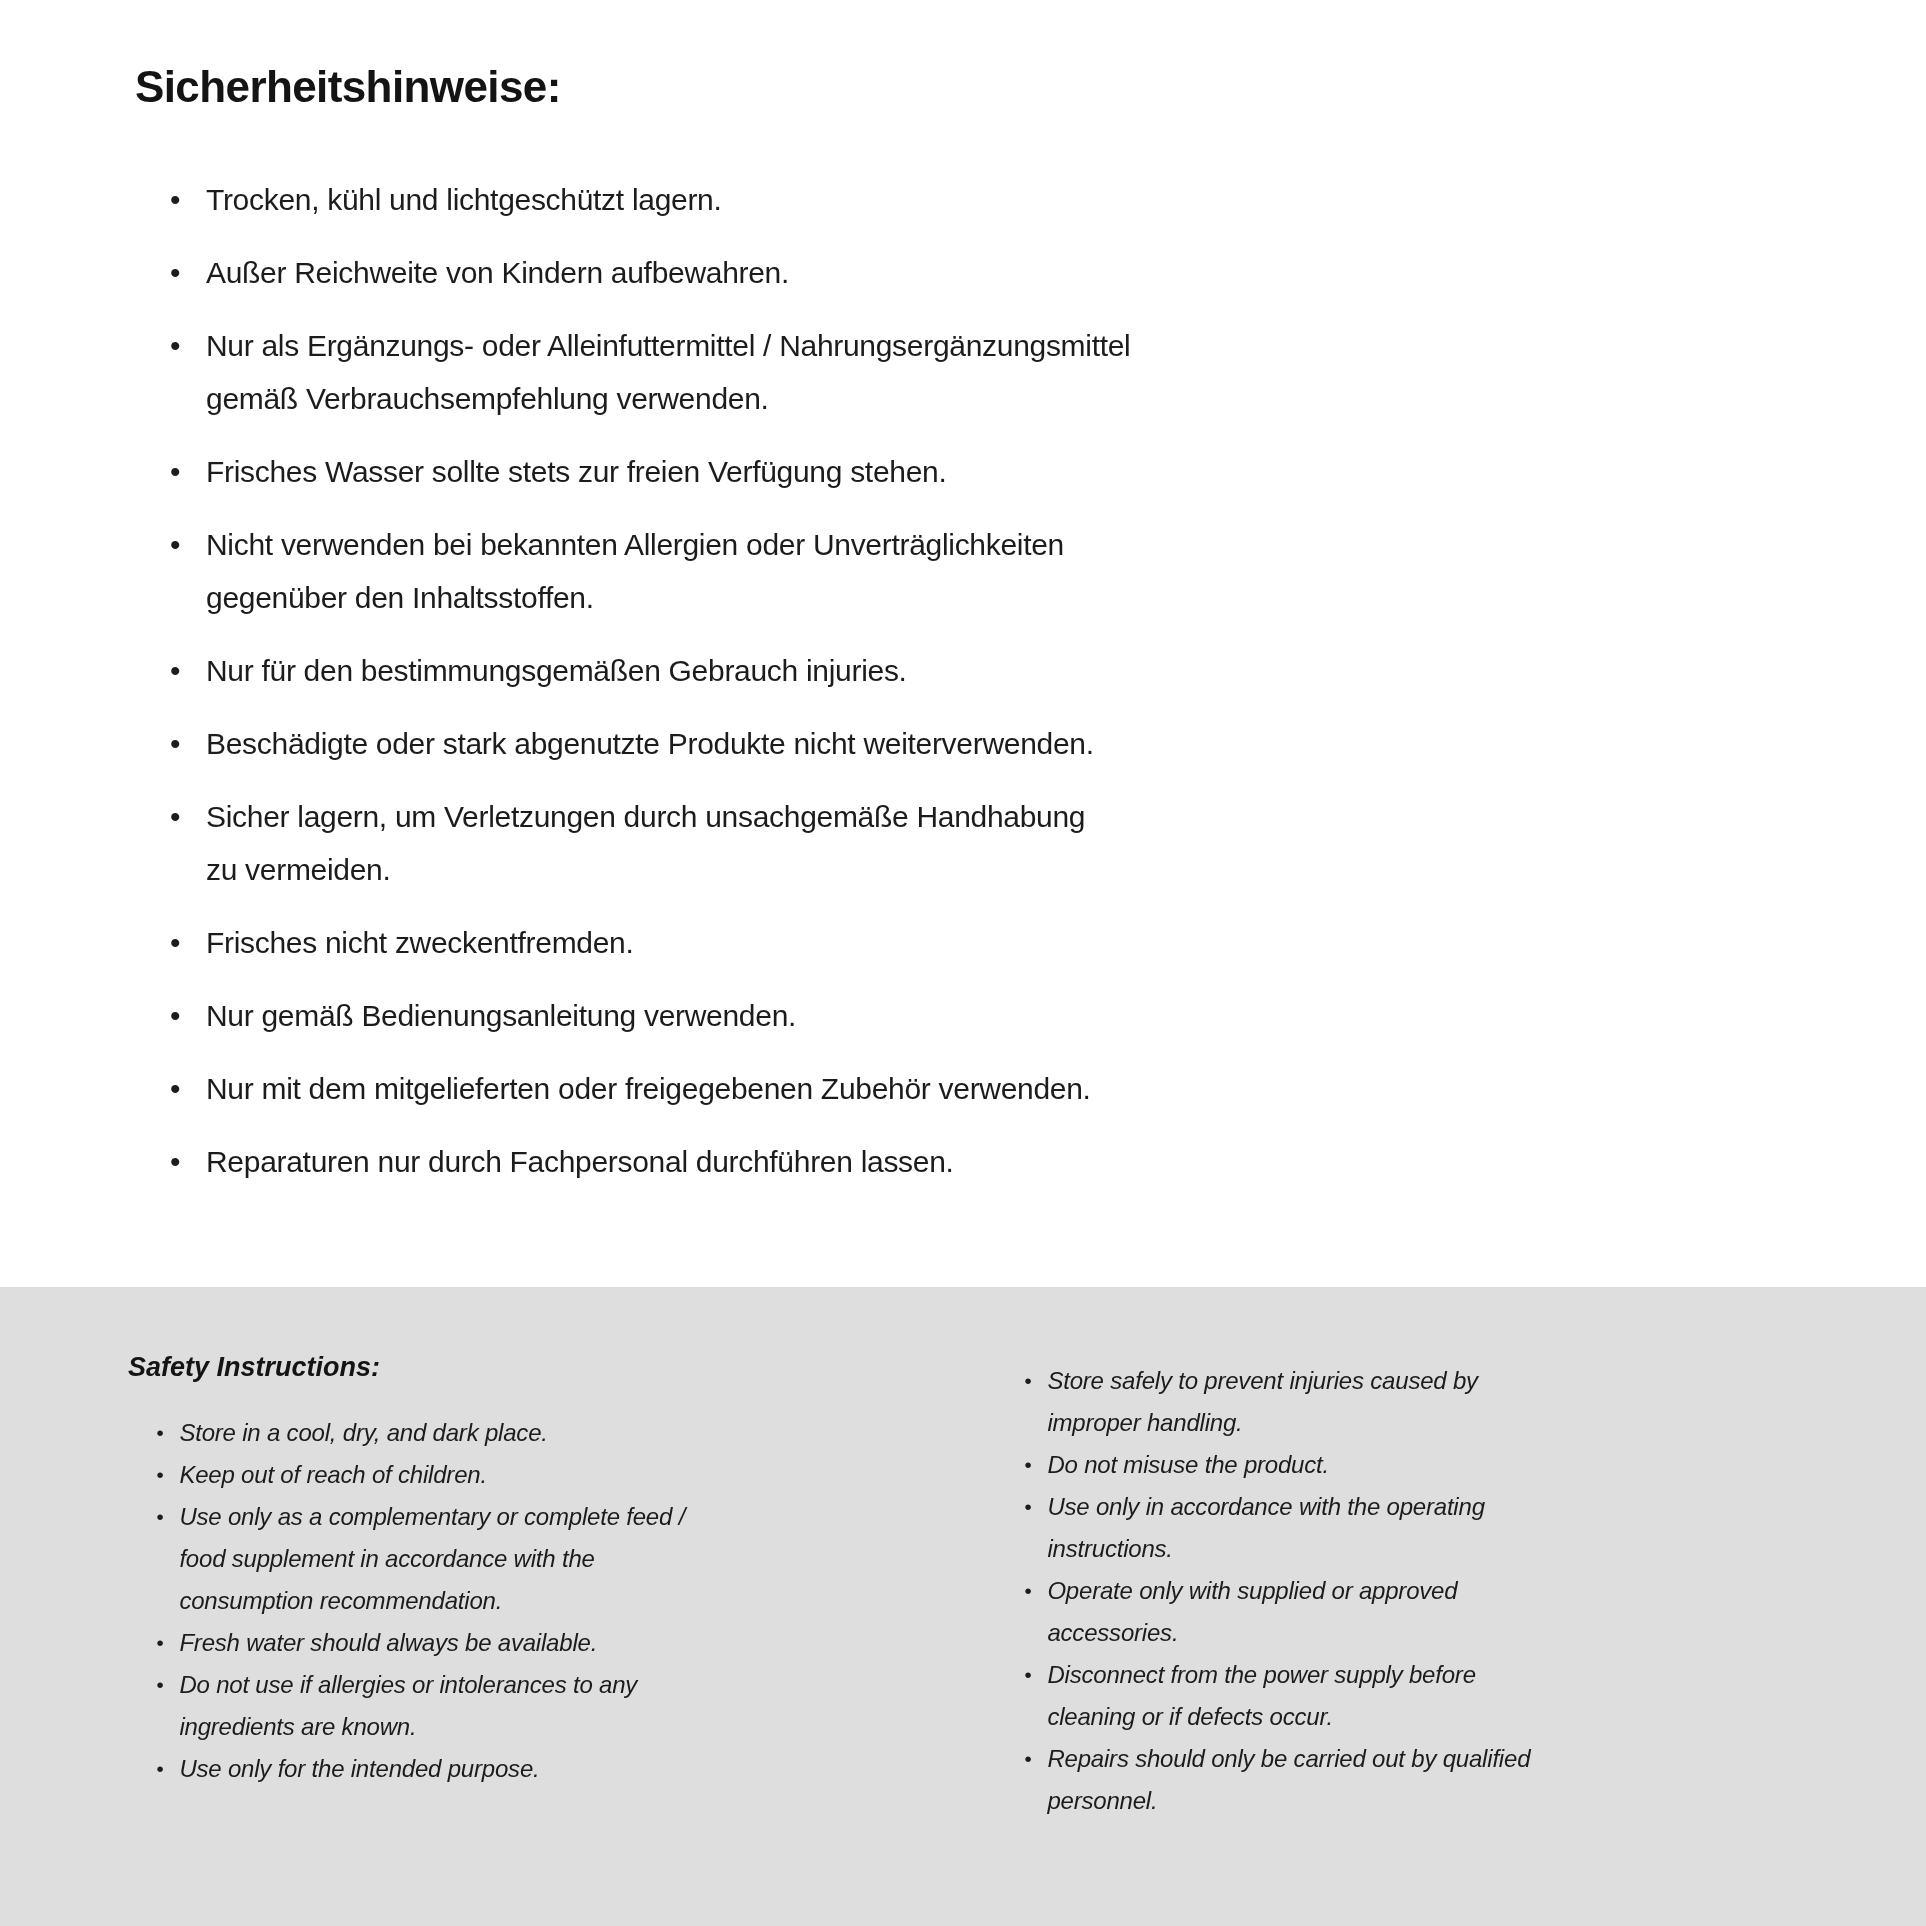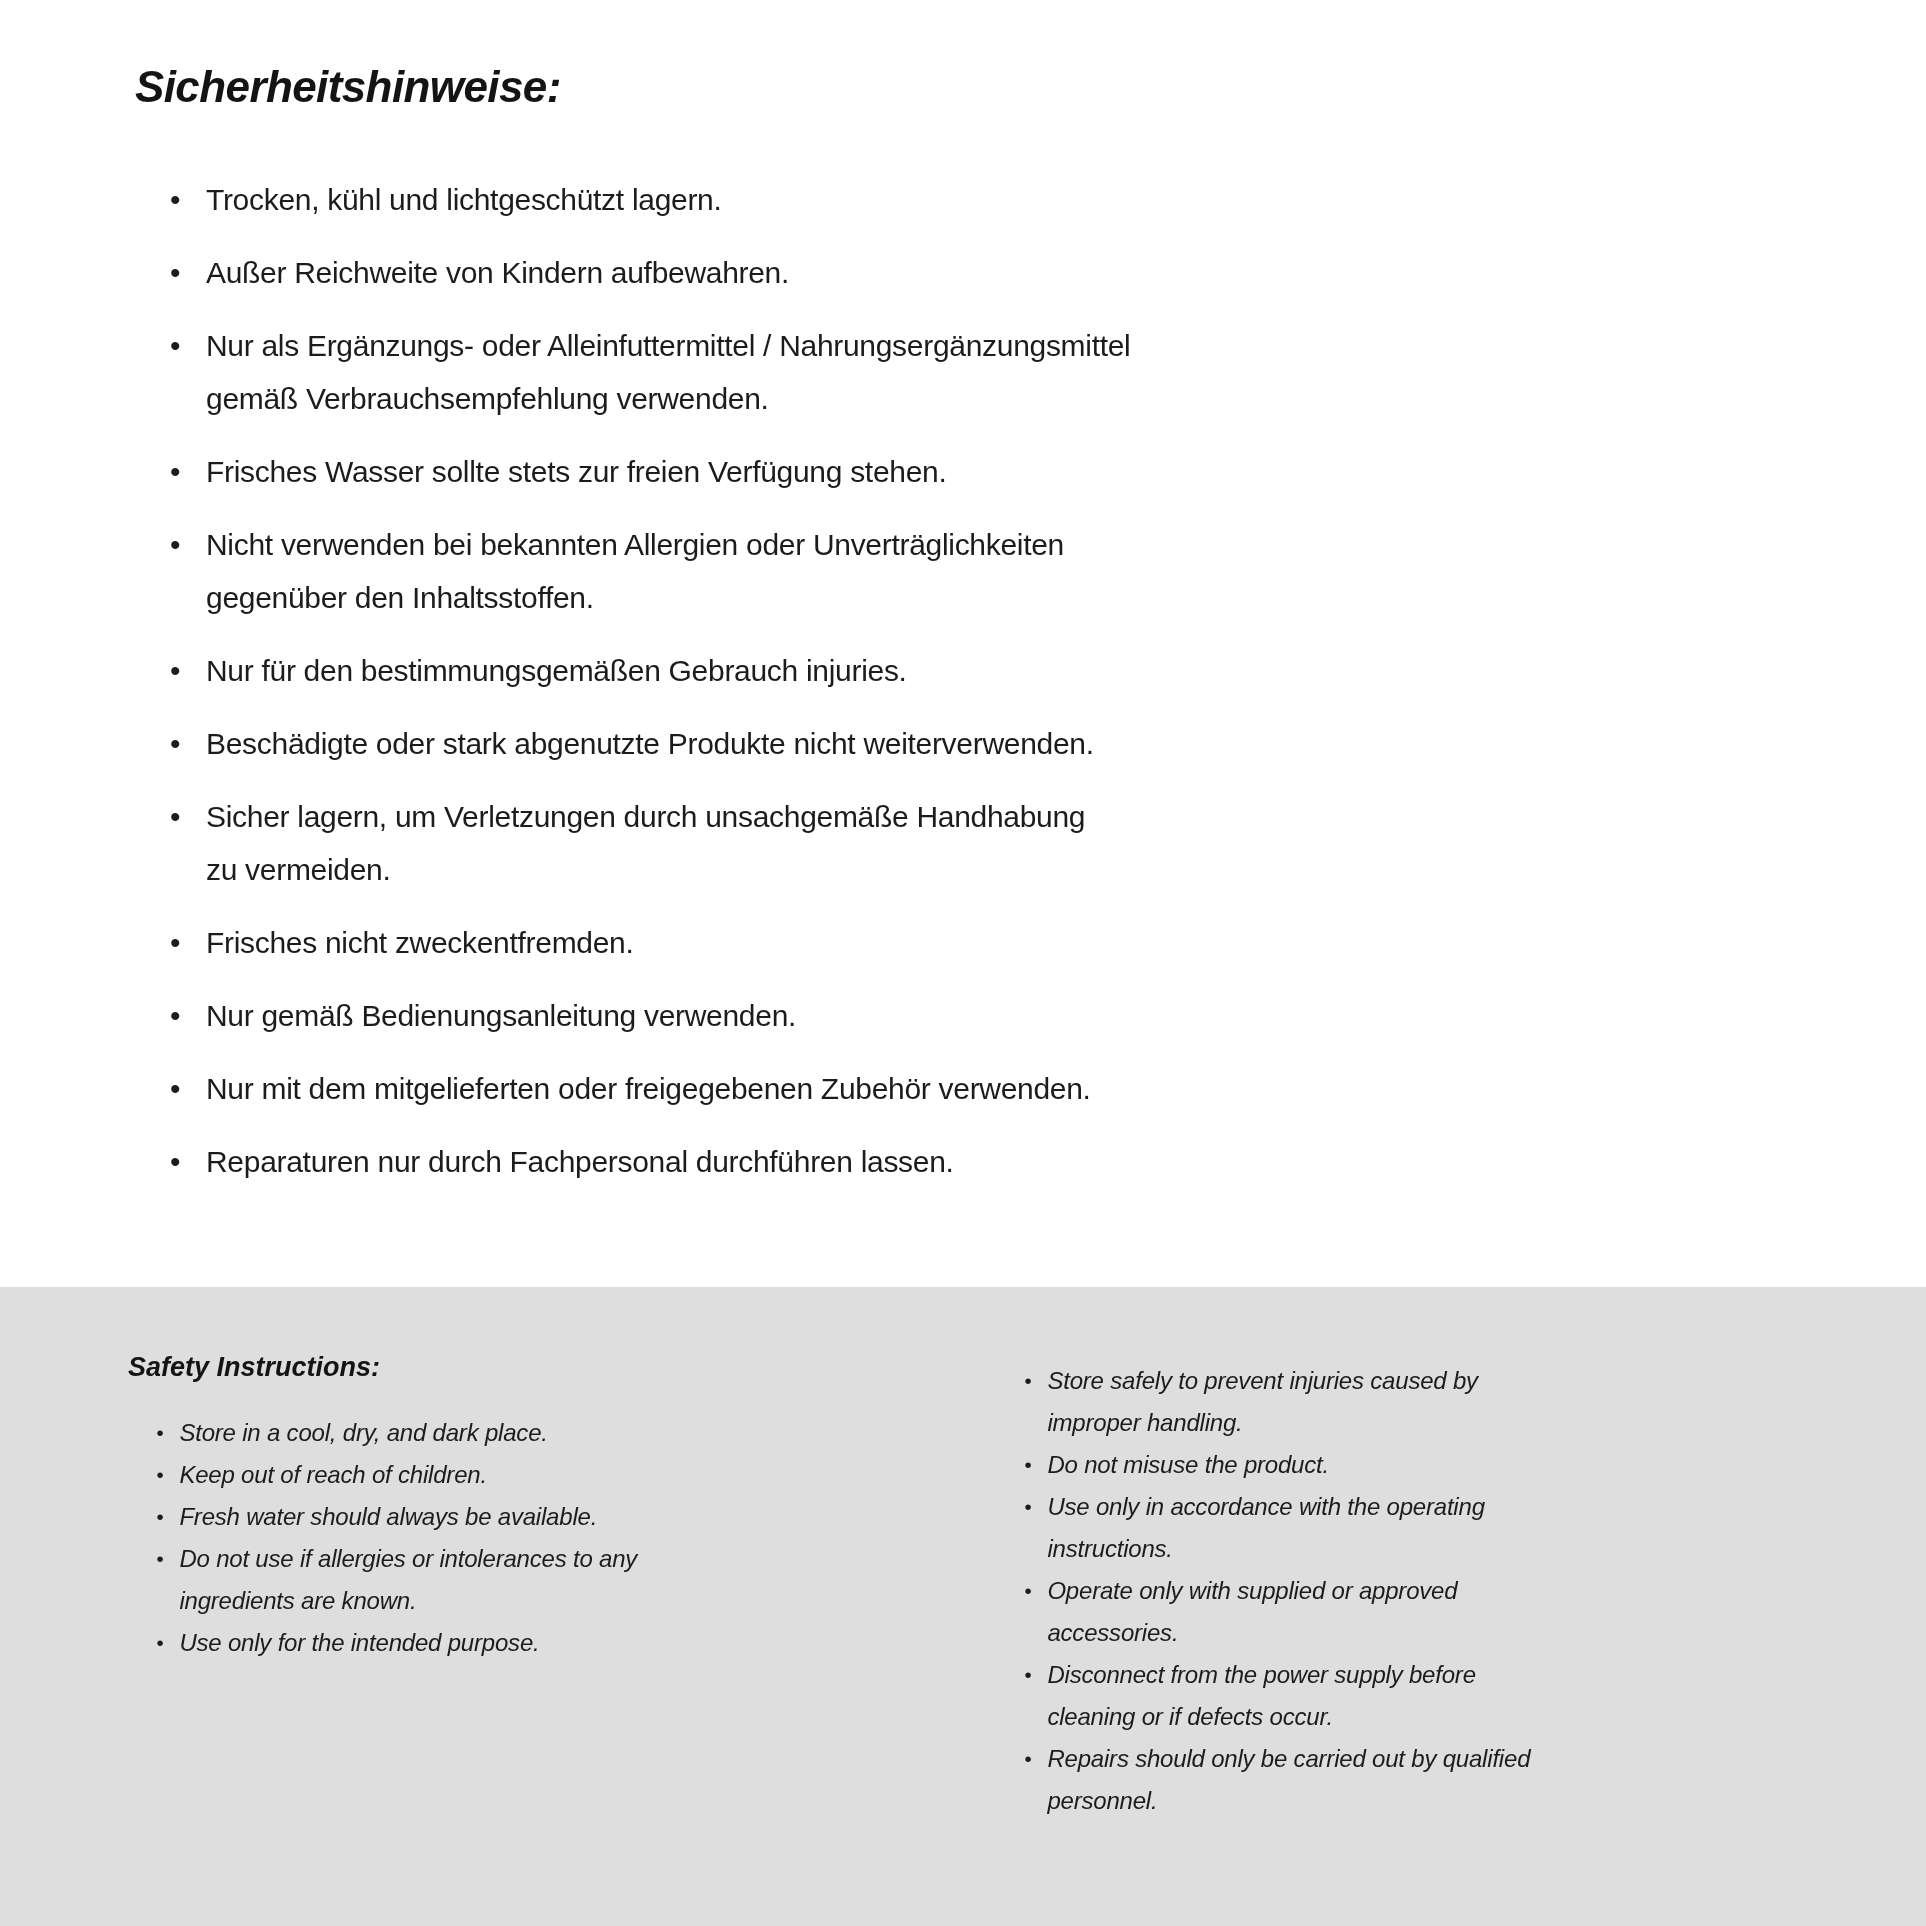--- a/index.html
+++ b/index.html
@@ -18,21 +18,20 @@
   
   .de-title {
     position: absolute;
     top: 62px;
     left: 135px;
     margin: 0;
     font-size: 44px;
     font-weight: 700;
     letter-spacing: -0.6px;
     color: #141414;
-    font-style: italic;
   }
   .de-list {
     position: absolute;
     top: 153px;
     left: 170px;
     width: 1695px;
     margin: 0;
     padding: 0;
     list-style: none;
   }
@@ -121,20 +120,23 @@
       <li>Reparaturen nur durch Fachpersonal durchführen lassen.</li>
     </ul>
   </section>
 
   <section class="en-panel">
     <h2 class="en-title">Safety Instructions:</h2>
 
     <ul class="en-list en-list-left">
       <li>Store in a cool, dry, and dark place.</li>
       <li>Keep out of reach of children.</li>
+      <li>Use only as a complementary or complete feed /
+food supplement in accordance with the
+consumption recommendation.</li>
       <li>Fresh water should always be available.</li>
       <li>Do not use if allergies or intolerances to any
 ingredients are known.</li>
       <li>Use only for the intended purpose.</li>
     </ul>
 
     <ul class="en-list en-list-right">
       <li>Store safely to prevent injuries caused by
 improper handling.</li>
       <li>Do not misuse the product.</li>

